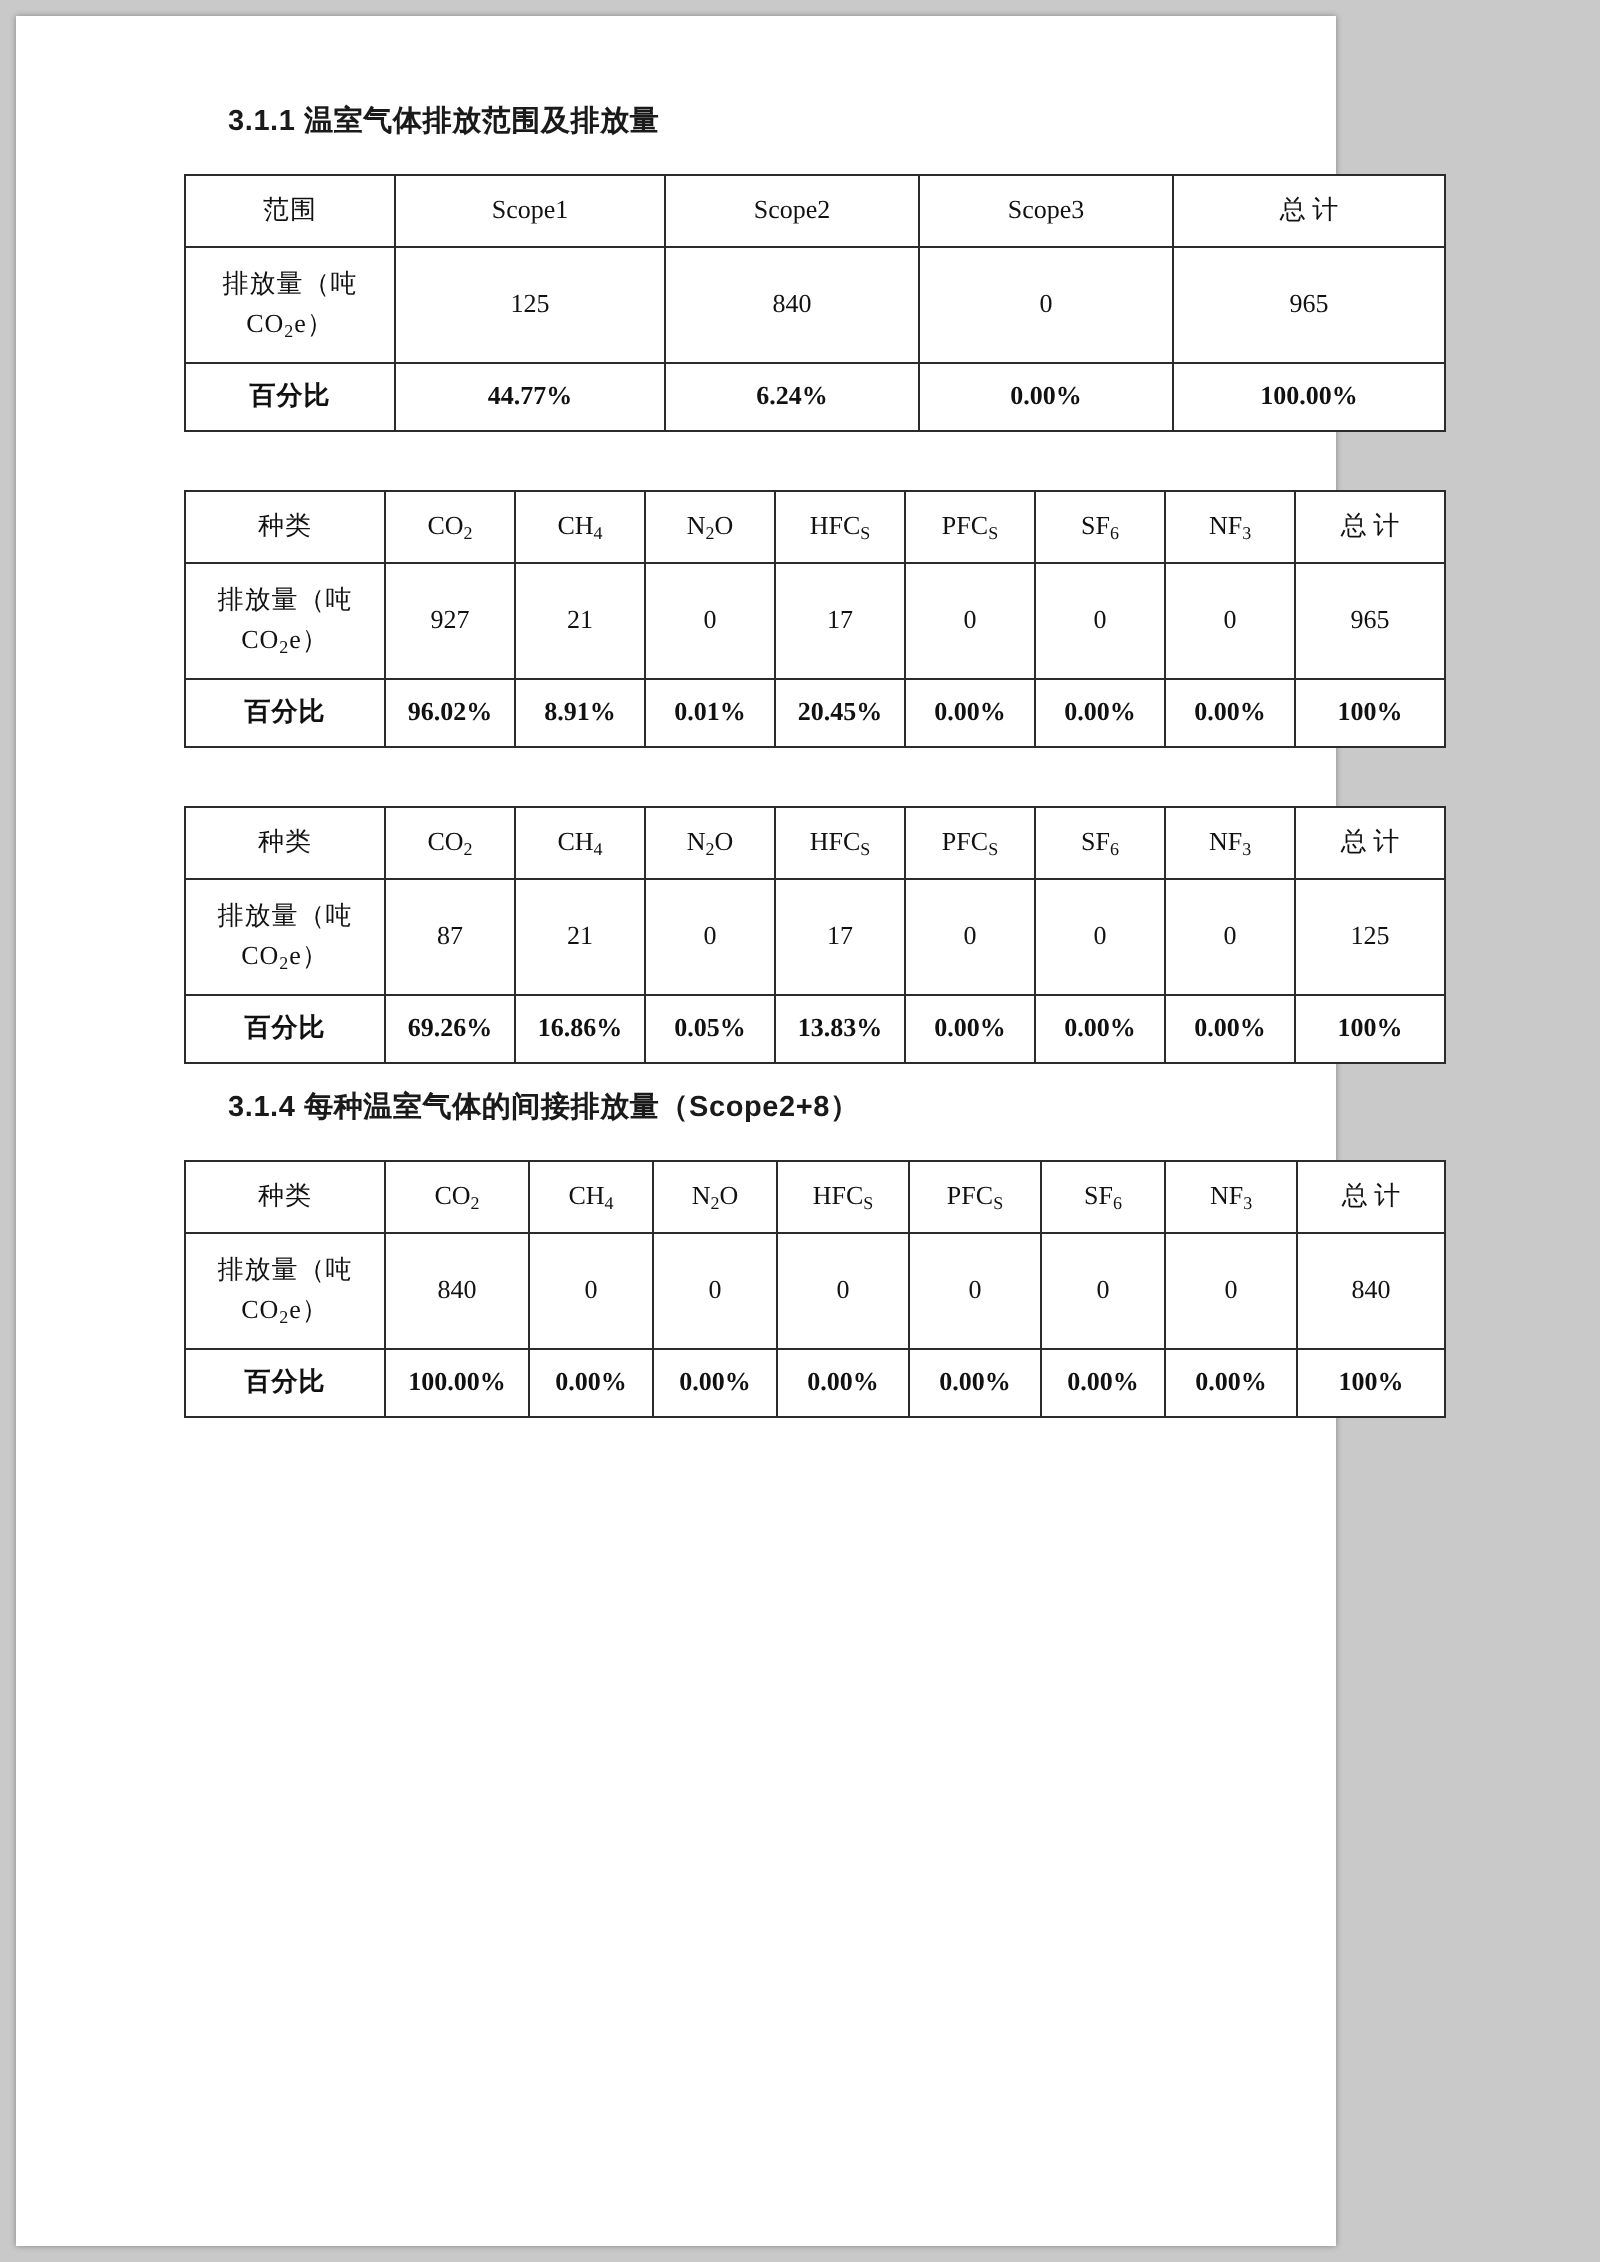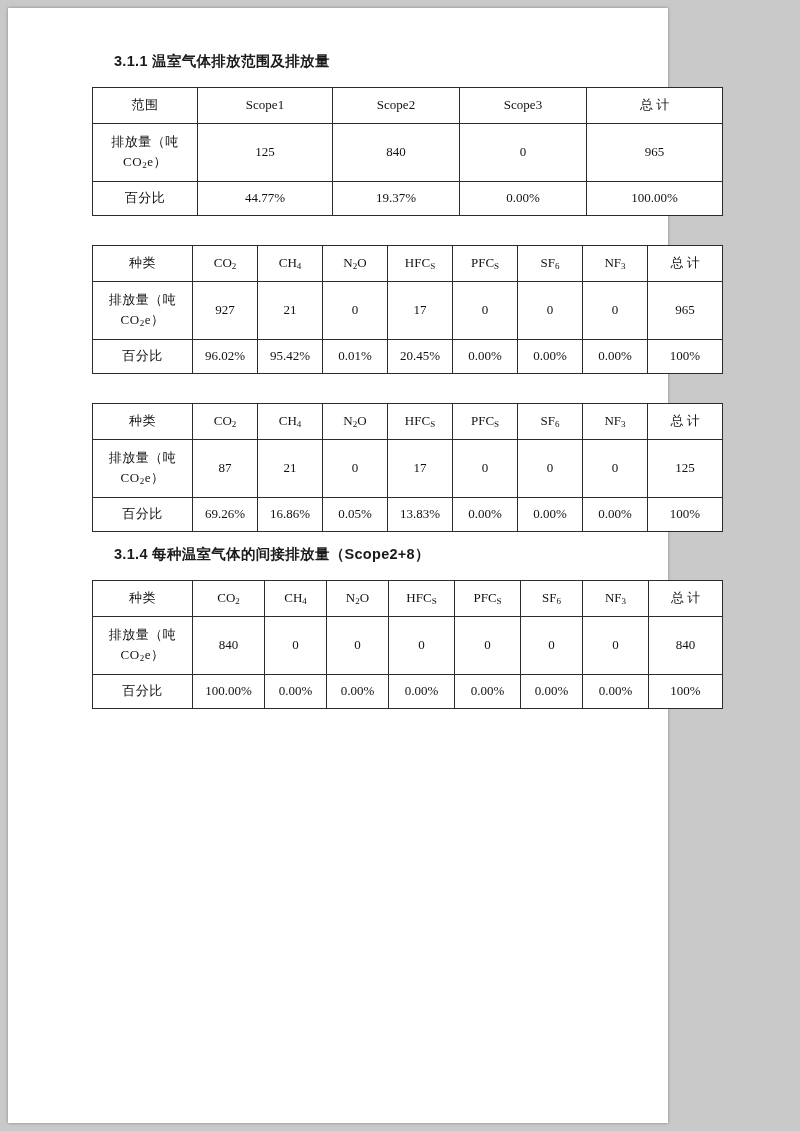--- a/index.html
+++ b/index.html
@@ -56,21 +56,21 @@
   }
   .t1 { width: 630px; }
   .t2 { width: 630px; }
   .rowlabel {
     font-size: 12.5px;
     letter-spacing: 0.5px;
     line-height: 1.9;
   }
   .r-h { height: 36px; }
   .r-mid { height: 58px; }
-  .r-p { height: 34px; }
+  .r-p { height: 34px; font-weight: bold; }
   sub {
     font-size: 9px;
     vertical-align: -0.25em;
   }
   .stack { display:block; }
   .gap { height: 13px; }
 </style>
 </head>
 <body>
 
@@ -100,21 +100,21 @@
             <span class="stack">CO<sub>2</sub>e）</span>
           </td>
           <td>125</td>
           <td>840</td>
           <td>0</td>
           <td>965</td>
         </tr>
         <tr class="r-p">
           <td class="rowlabel">百分比</td>
           <td>44.77%</td>
-          <td>19.37%</td>
+          <td>6.24%</td>
           <td>0.00%</td>
           <td>100.00%</td>
         </tr>
       </tbody>
     </table>
 
     <div class="gap"></div>
 
     <table class="gas t2">
       <colgroup>
@@ -150,21 +150,21 @@
           <td>0</td>
           <td>17</td>
           <td>0</td>
           <td>0</td>
           <td>0</td>
           <td>965</td>
         </tr>
         <tr class="r-p">
           <td class="rowlabel">百分比</td>
           <td>96.02%</td>
-          <td>95.42%</td>
+          <td>8.91%</td>
           <td>0.01%</td>
           <td>20.45%</td>
           <td>0.00%</td>
           <td>0.00%</td>
           <td>0.00%</td>
           <td>100%</td>
         </tr>
       </tbody>
     </table>
 

